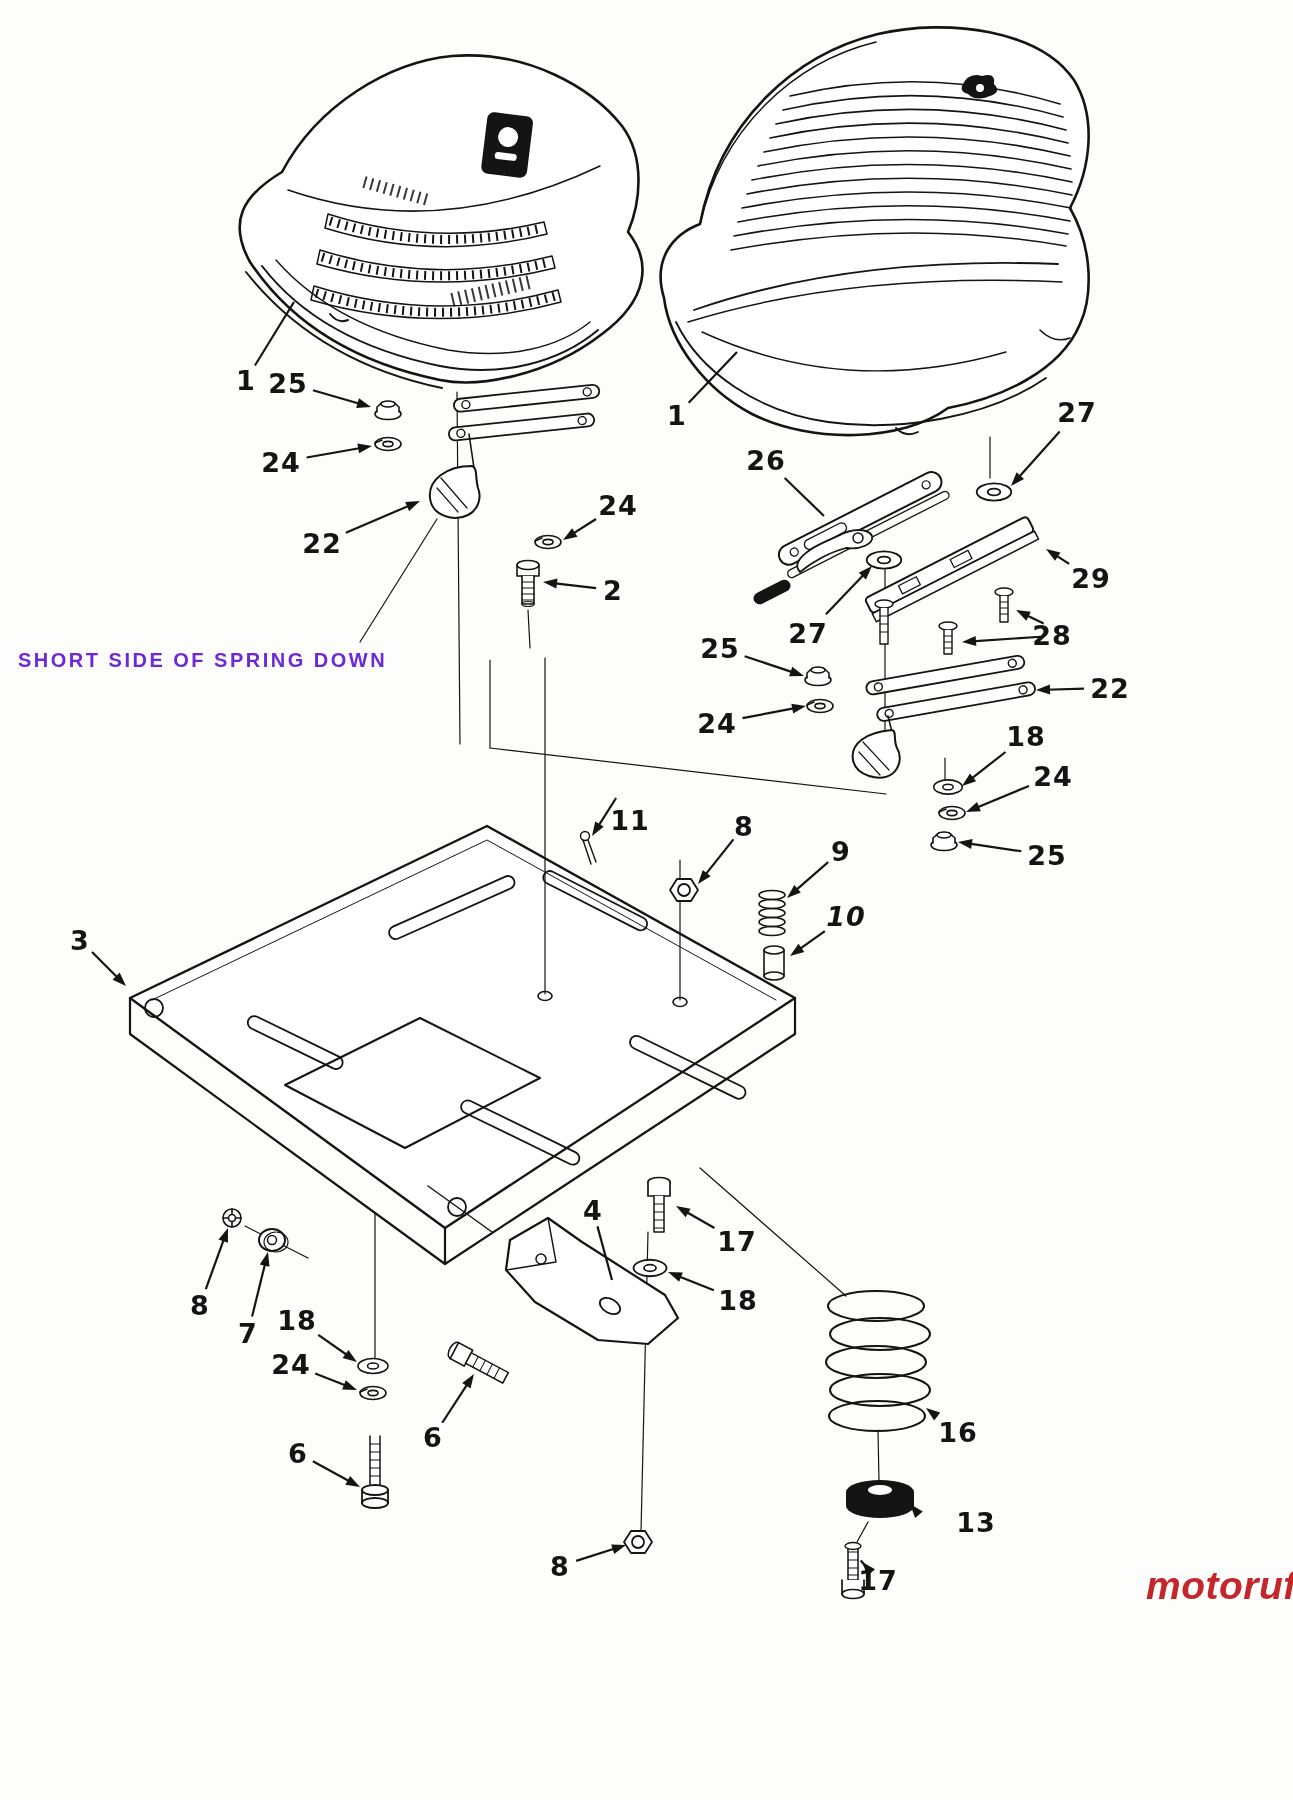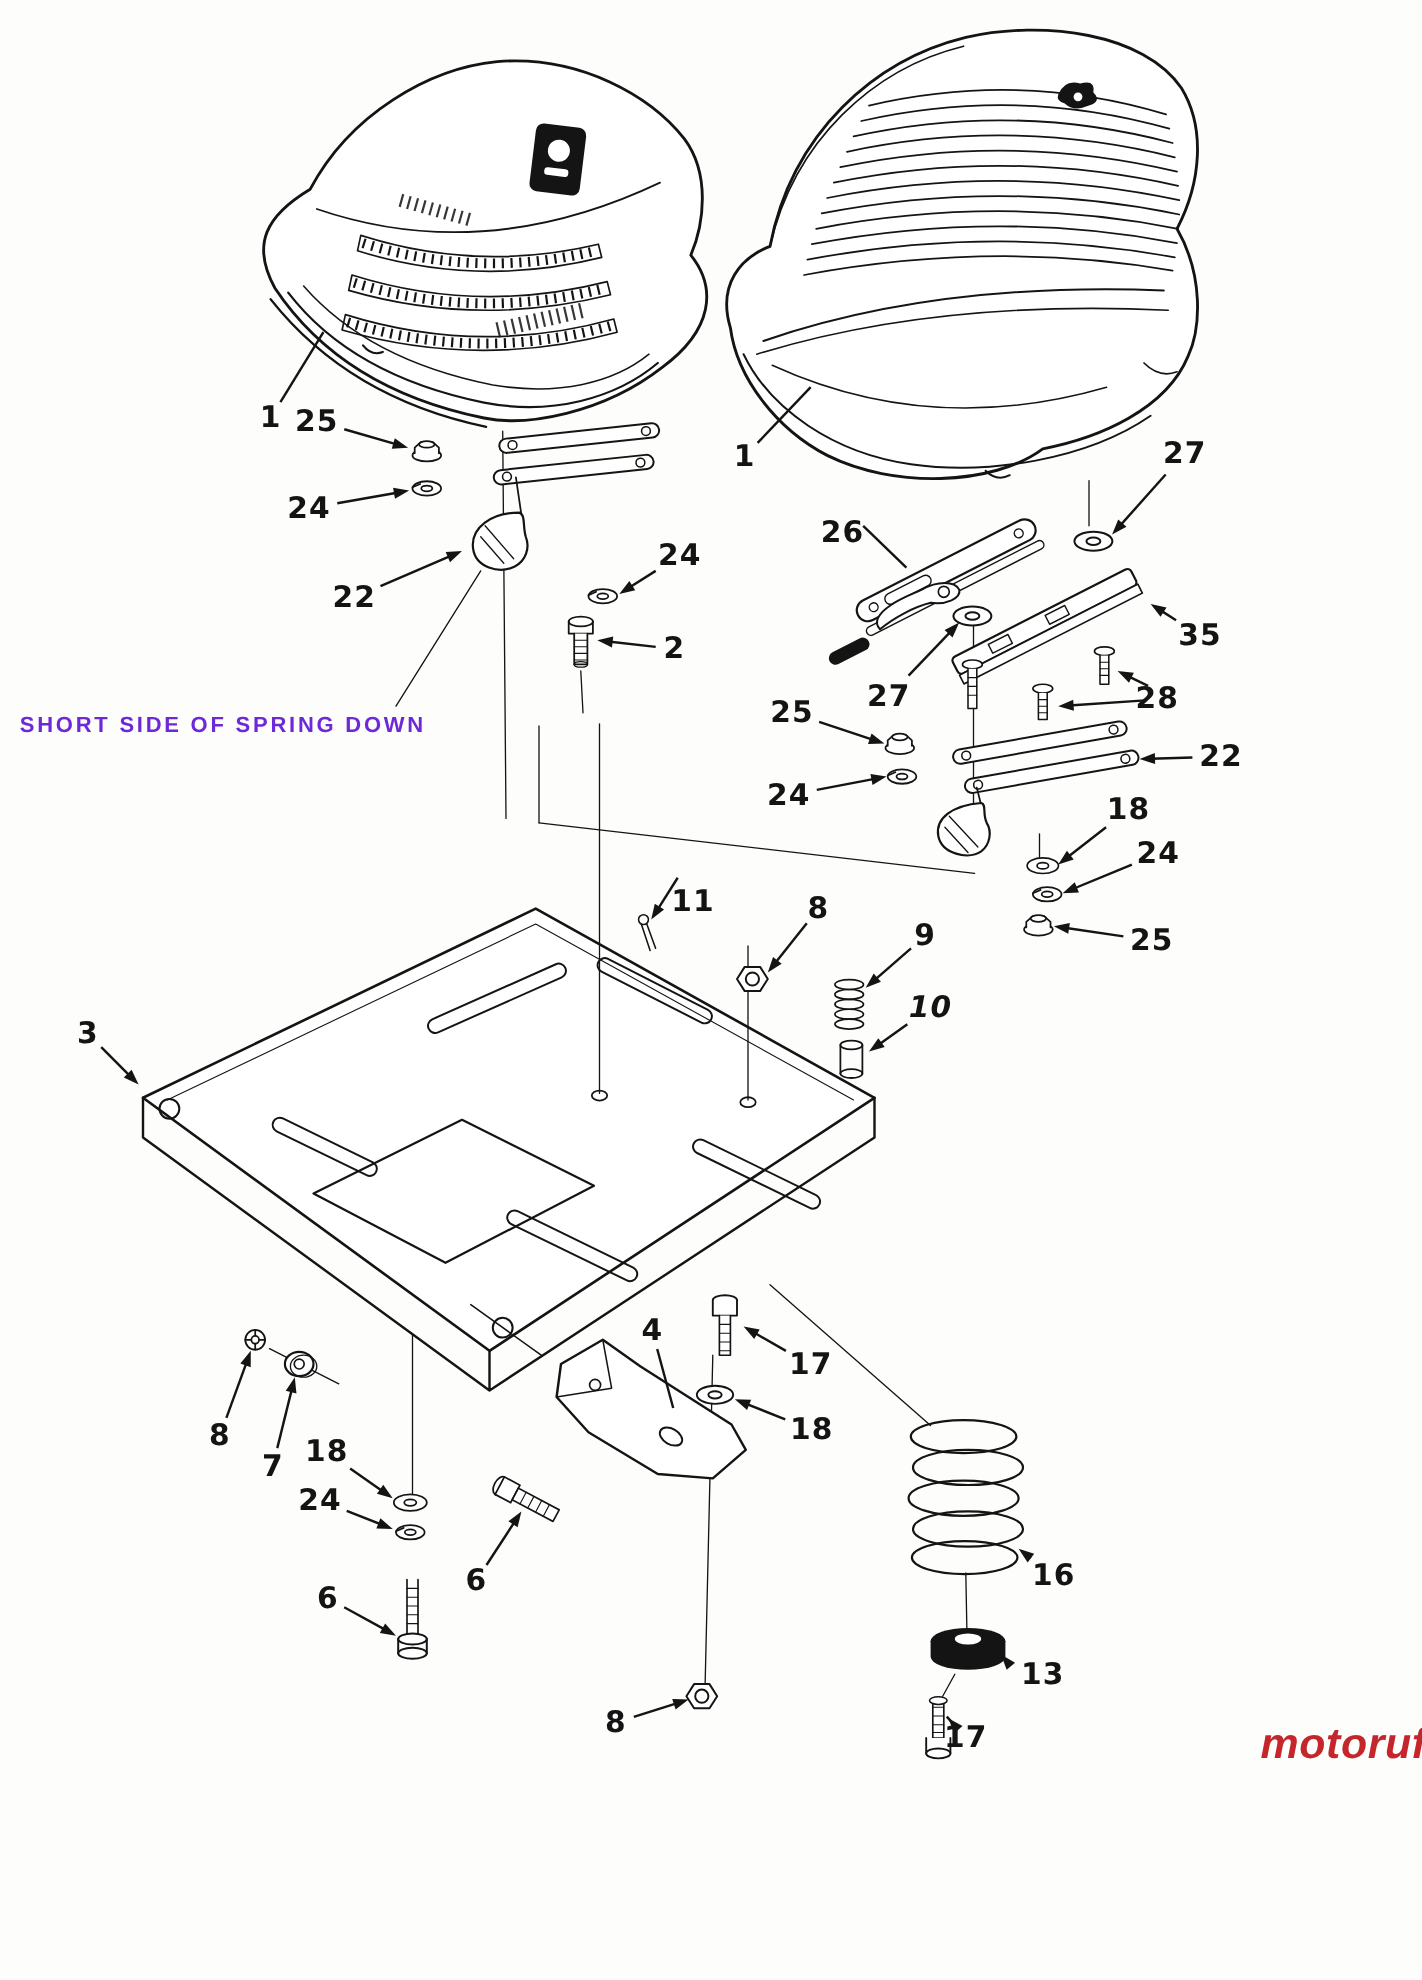--- a/index.html
+++ b/index.html
@@ -388,23 +388,23 @@
       <span class="wm-tld">.de</span>
 </a>
 
 <div class="callout" style="left: 246px; top: 380px;">1</div>
     <div class="callout" style="left: 288px; top: 383px;">25</div>
     <div class="callout" style="left: 281px; top: 462px;">24</div>
     <div class="callout" style="left: 322px; top: 543px;">22</div>
     <div class="callout" style="left: 618px; top: 505px;">24</div>
     <div class="callout" style="left: 613px; top: 590px;">2</div>
     <div class="callout" style="left: 677px; top: 415px;">1</div>
-    <div class="callout" style="left: 766px; top: 484px;">26</div>
+    <div class="callout" style="left: 766px; top: 460px;">26</div>
     <div class="callout" style="left: 1077px; top: 412px;">27</div>
-    <div class="callout" style="left: 1091px; top: 578px;">35</div>
+    <div class="callout" style="left: 1091px; top: 578px;">29</div>
     <div class="callout" style="left: 808px; top: 633px;">27</div>
     <div class="callout" style="left: 1052px; top: 635px;">28</div>
     <div class="callout" style="left: 720px; top: 648px;">25</div>
     <div class="callout" style="left: 717px; top: 723px;">24</div>
     <div class="callout" style="left: 1110px; top: 688px;">22</div>
     <div class="callout" style="left: 1026px; top: 736px;">18</div>
     <div class="callout" style="left: 1053px; top: 776px;">24</div>
     <div class="callout" style="left: 1047px; top: 855px;">25</div>
     <div class="callout" style="left: 630px; top: 820px;">11</div>
     <div class="callout" style="left: 744px; top: 826px;">8</div>
@@ -414,16 +414,16 @@
     <div class="callout" style="left: 200px; top: 1305px;">8</div>
     <div class="callout" style="left: 248px; top: 1333px;">7</div>
     <div class="callout" style="left: 297px; top: 1320px;">18</div>
     <div class="callout" style="left: 291px; top: 1364px;">24</div>
     <div class="callout" style="left: 298px; top: 1453px;">6</div>
     <div class="callout" style="left: 433px; top: 1437px;">6</div>
     <div class="callout" style="left: 593px; top: 1210px;">4</div>
     <div class="callout" style="left: 737px; top: 1241px;">17</div>
     <div class="callout" style="left: 738px; top: 1300px;">18</div>
     <div class="callout" style="left: 958px; top: 1432px;">16</div>
-    <div class="callout" style="left: 948px; top: 1522px; text-align: right;">13</div>
+    <div class="callout" style="left: 976px; top: 1522px; text-align: right;">13</div>
     <div class="callout" style="left: 878px; top: 1580px;">17</div>
     <div class="callout" style="left: 560px; top: 1566px;">8</div>
   </div>
 
 </body></html>

